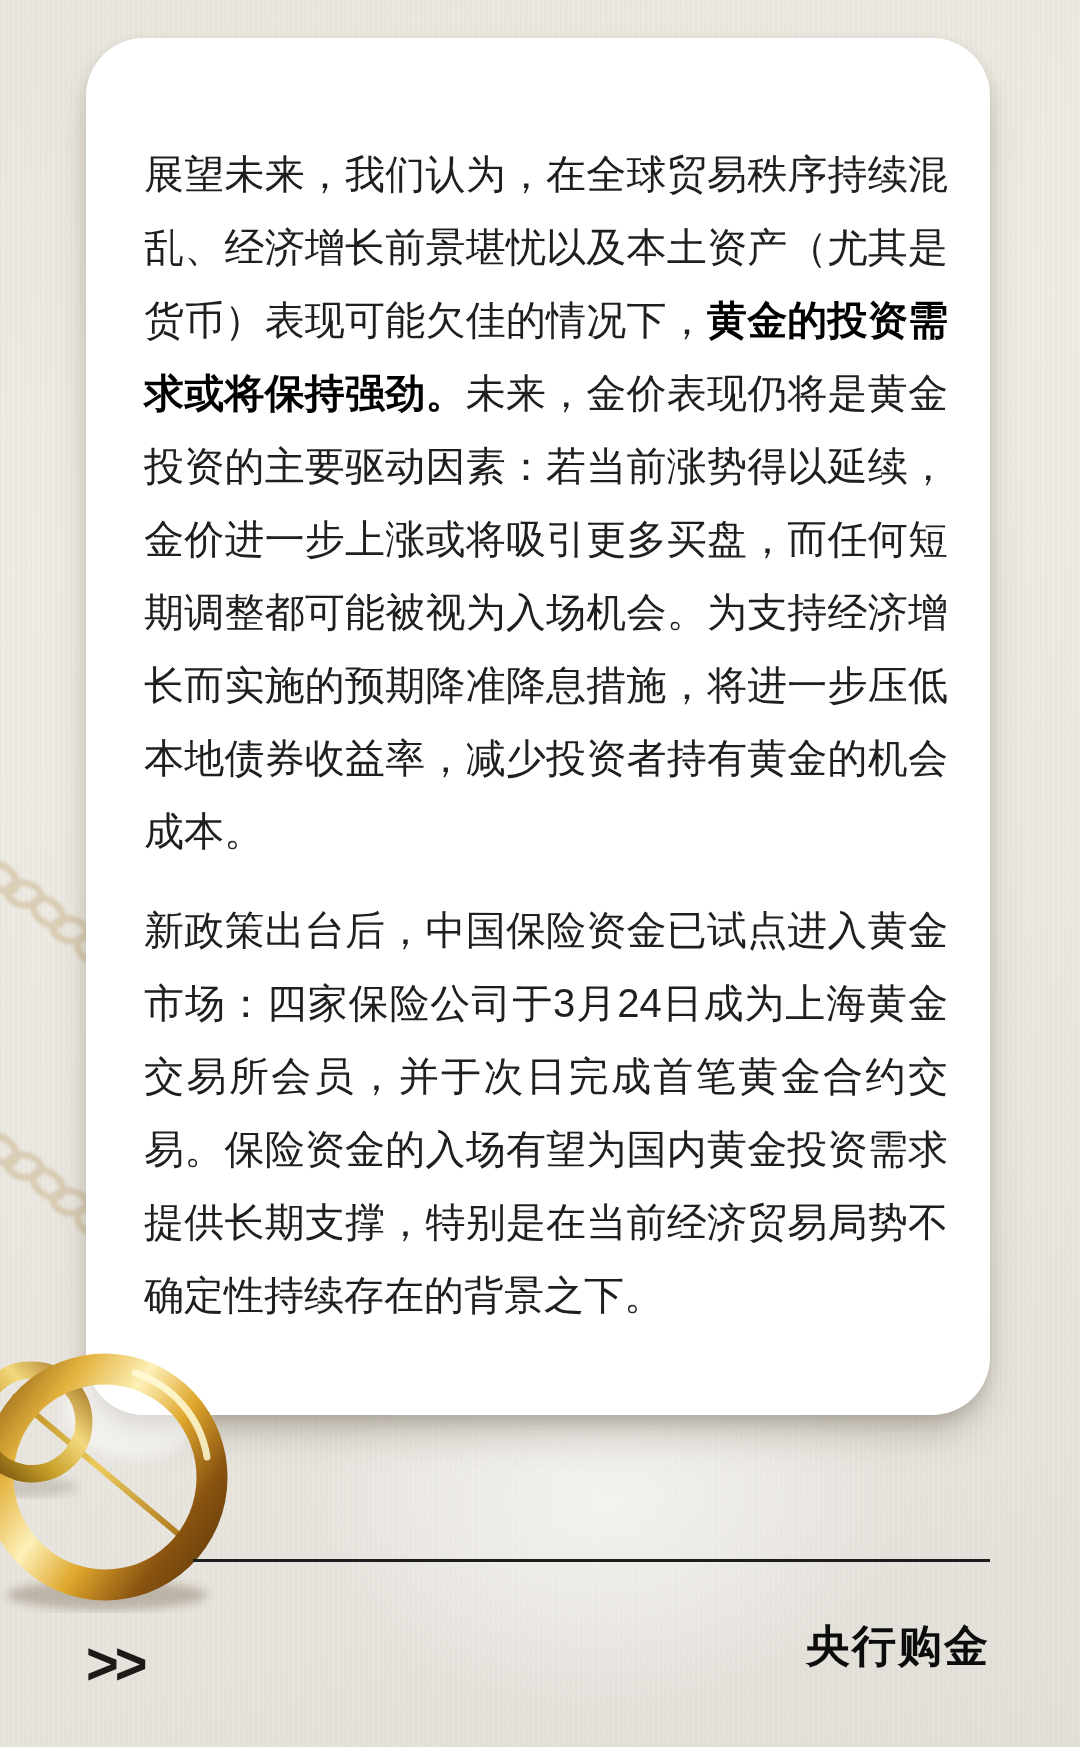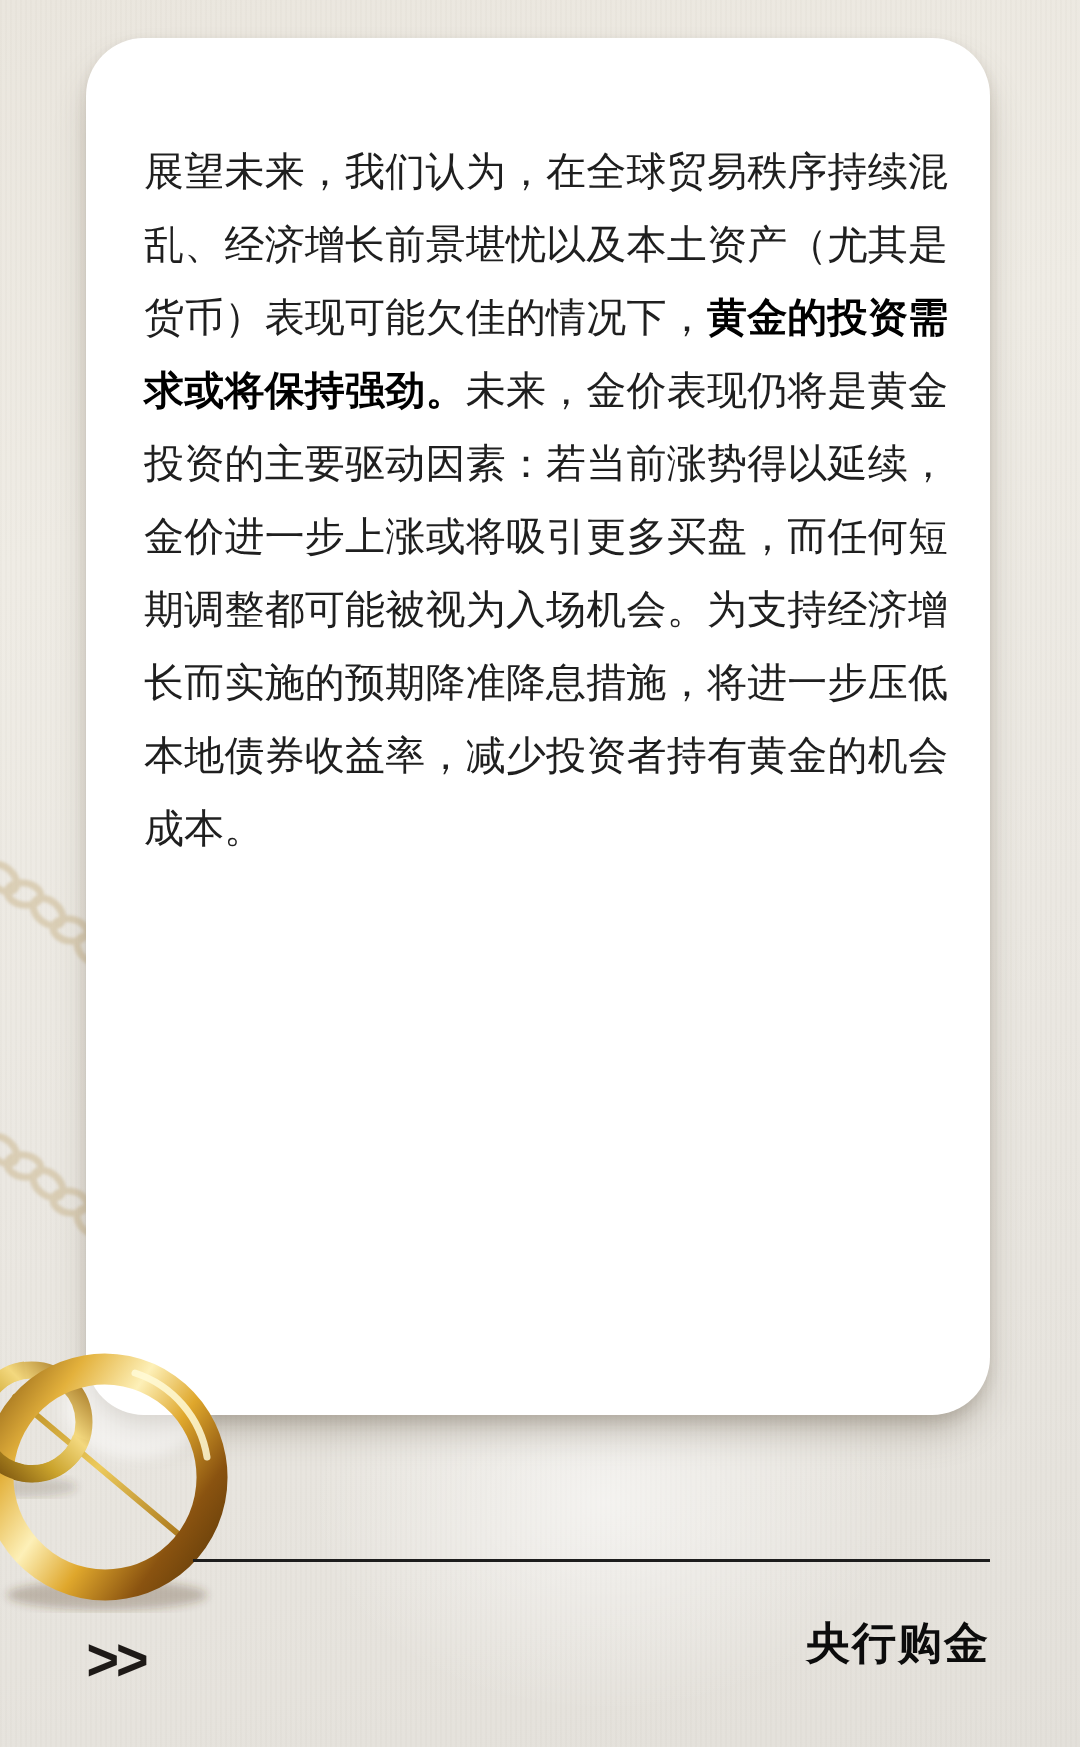--- a/index.html
+++ b/index.html
@@ -1,20 +1,20 @@
 <!DOCTYPE html>
 <html><head>
 <meta charset="utf-8">
 <style>
   html,body{margin:0;padding:0;}
   .page{
     position:relative;
     width:1080px;height:1747px;
     overflow:hidden;
-    font-family:Liberation Mono, monospace;
+    font-family:Liberation Sans, sans-serif;
     background:
       radial-gradient(420px 300px at 56% 86%, rgba(255,255,255,0.55), rgba(255,255,255,0) 70%),
       repeating-linear-gradient(90deg, rgba(120,108,88,0.028) 0 2px, rgba(255,255,255,0) 2px 5px),
       linear-gradient(165deg,#eae6de 0%,#efece5 28%,#ebe8e2 58%,#e7e4de 82%,#e3e0da 100%);
   }
   
   .chain-decor{position:absolute;left:0;top:820px;width:120px;height:500px;}
   
   .card{
     position:absolute;left:86px;top:38px;width:904px;height:1377px;
@@ -72,20 +72,21 @@
         <ellipse cx="92" cy="402" rx="17" ry="11" transform="rotate(40 92 402)"></ellipse>
         <ellipse cx="112" cy="422" rx="17" ry="11" transform="rotate(10 112 422)"></ellipse>
       </g>
     </g>
   </svg>
 
   <div class="card"></div>
 
   <div class="content">
     <p><span>展望未来，我们认为，在全球贸易秩序持续混乱、经济增长前景堪忧以及本土资产（尤其是货币）表现可能欠佳的情况下，</span><strong>黄金的投资需求或将保持强劲。</strong><span>未来，金价表现仍将是黄金投资的主要驱动因素：若当前涨势得以延续，金价进一步上涨或将吸引更多买盘，而任何短期调整都可能被视为入场机会。为支持经济增长而实施的预期降准降息措施，将进一步压低本地债券收益率，减少投资者持有黄金的机会成本。</span></p>
+    <p>新政策出台后，中国保险资金已试点进入黄金市场：四家保险公司于3月24日成为上海黄金交易所会员，并于次日完成首笔黄金合约交易。保险资金的入场有望为国内黄金投资需求提供长期支撑，特别是在当前经济贸易局势不确定性持续存在的背景之下。</p>
   </div>
 
   <svg class="brooch" viewBox="0 0 260 280" aria-hidden="true">
     <defs>
       <linearGradient id="goldBig" x1="0" y1="0" x2="1" y2="1">
         <stop offset="0" stop-color="#8a5c14"></stop>
         <stop offset="0.22" stop-color="#e3b13c"></stop>
         <stop offset="0.42" stop-color="#fdf0b8"></stop>
         <stop offset="0.60" stop-color="#dfa72c"></stop>
         <stop offset="0.80" stop-color="#8a5310"></stop>

